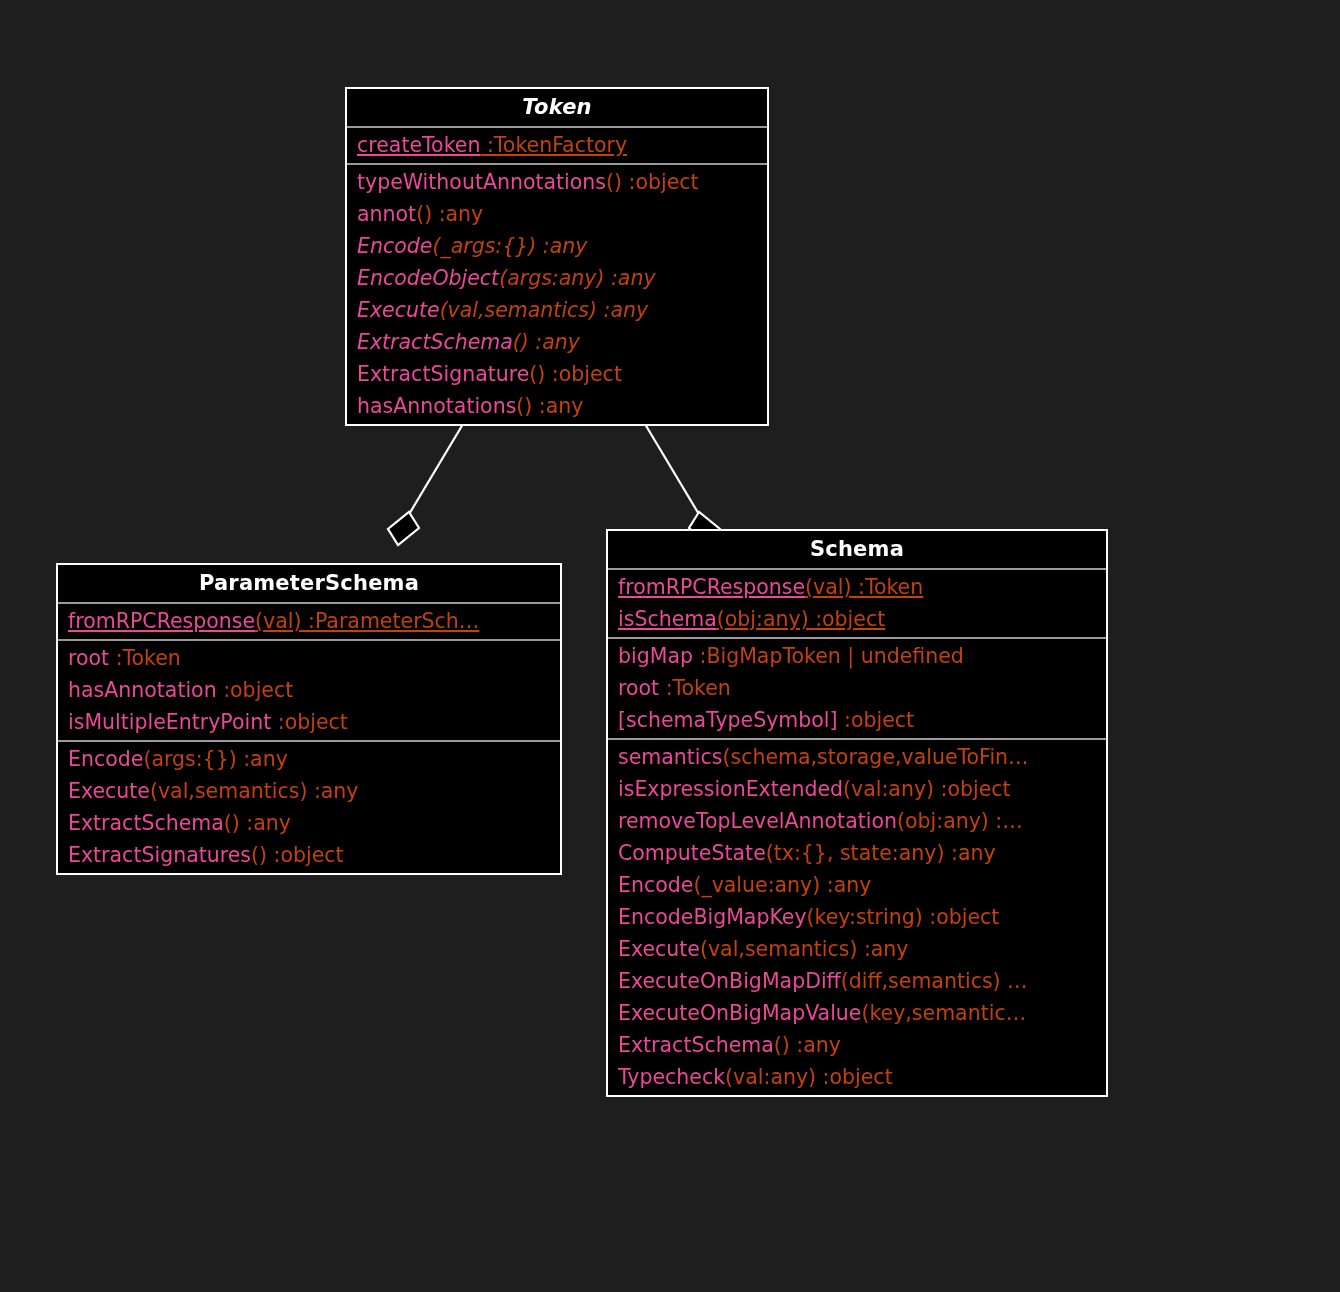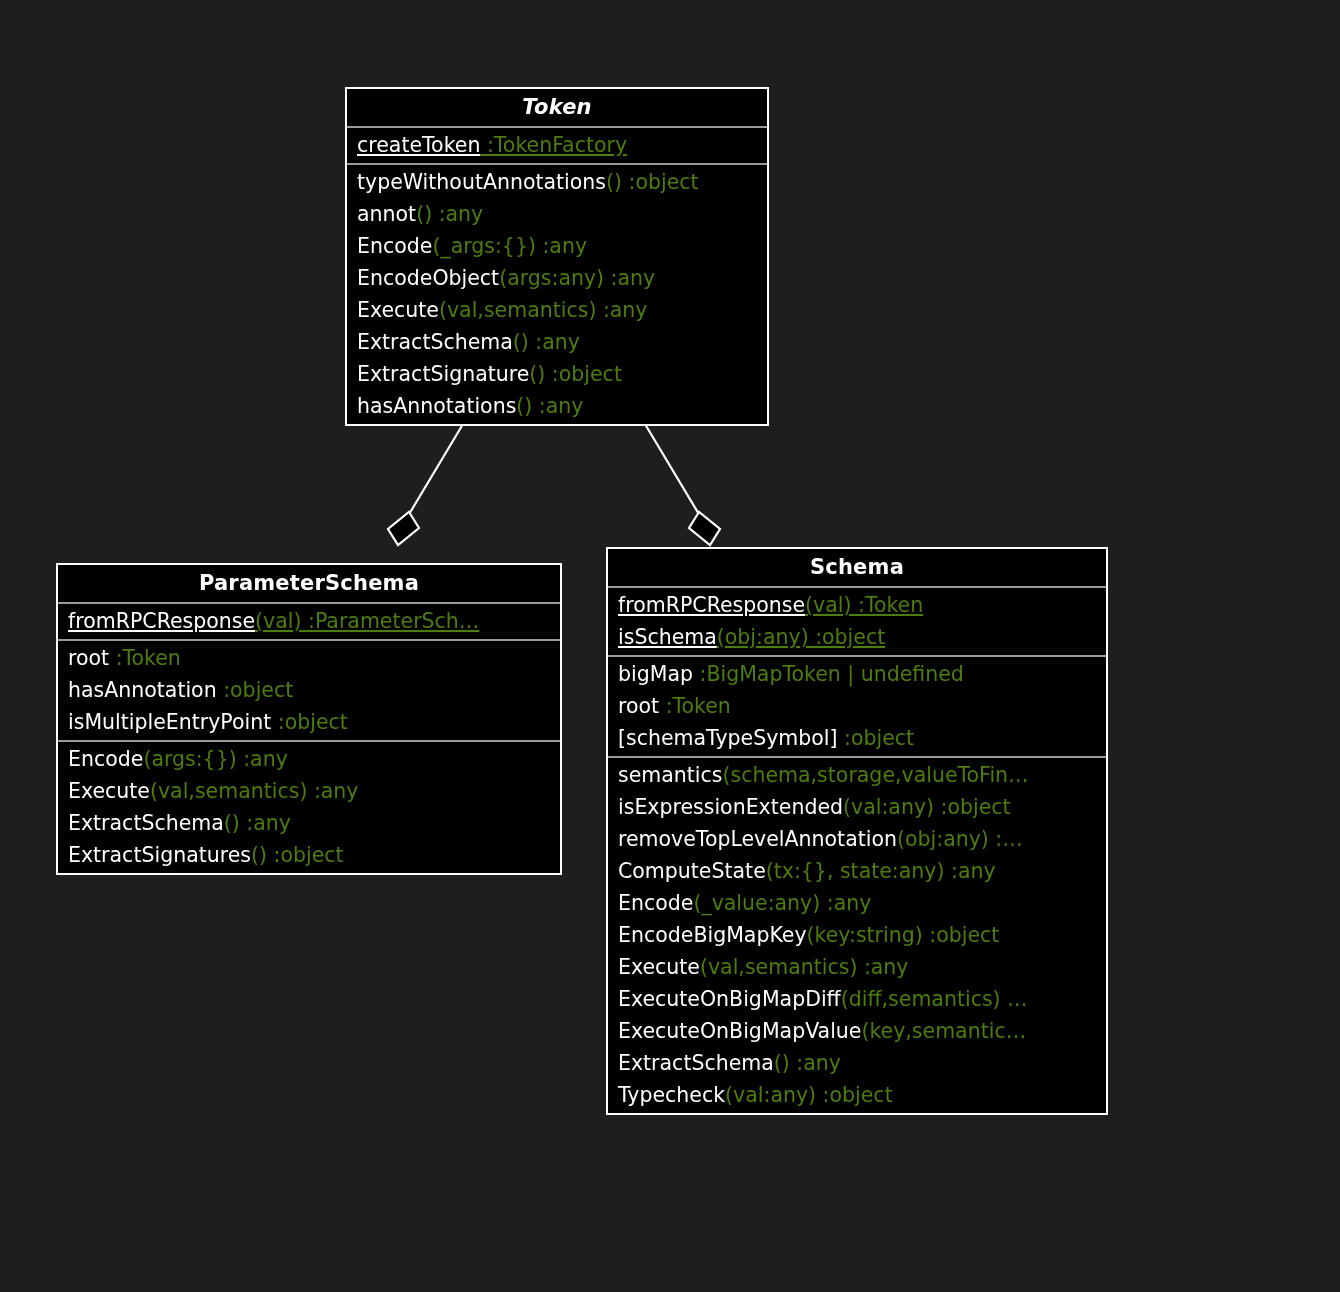--- a/index.html
+++ b/index.html
@@ -62,26 +62,27 @@
 
   .member {
     font-size: 20.5px;
     line-height: 32px;
     padding: 0 8px 0 10px;
     white-space: nowrap;
     overflow: hidden;
     color: #ffffff;
   }
   .member.italic {
+    font-style: italic;
   }
   .member .mname {
-    color: #ffffff;
+    color: #ec4899;
   }
   .member .mdetail {
-    color: #4d7c0f;
+    color: #c2410c;
   }
   .member.static .mname,
   .member.static .mdetail {
     text-decoration: underline;
     text-underline-offset: 2px;
   }
 
   
   #box-token {
     left: 345px;
@@ -90,21 +91,21 @@
   }
   
   #box-parameterschema {
     left: 56px;
     top: 563px;
     width: 506px;
   }
   
   #box-schema {
     left: 606px;
-    top: 547px;
+    top: 529px;
     width: 502px;
   }
 </style>
 </head>
 <body>
 
 <div id="canvas">
 
   <svg id="edges" viewBox="0 0 1340 1292" width="1340" height="1292">
 

